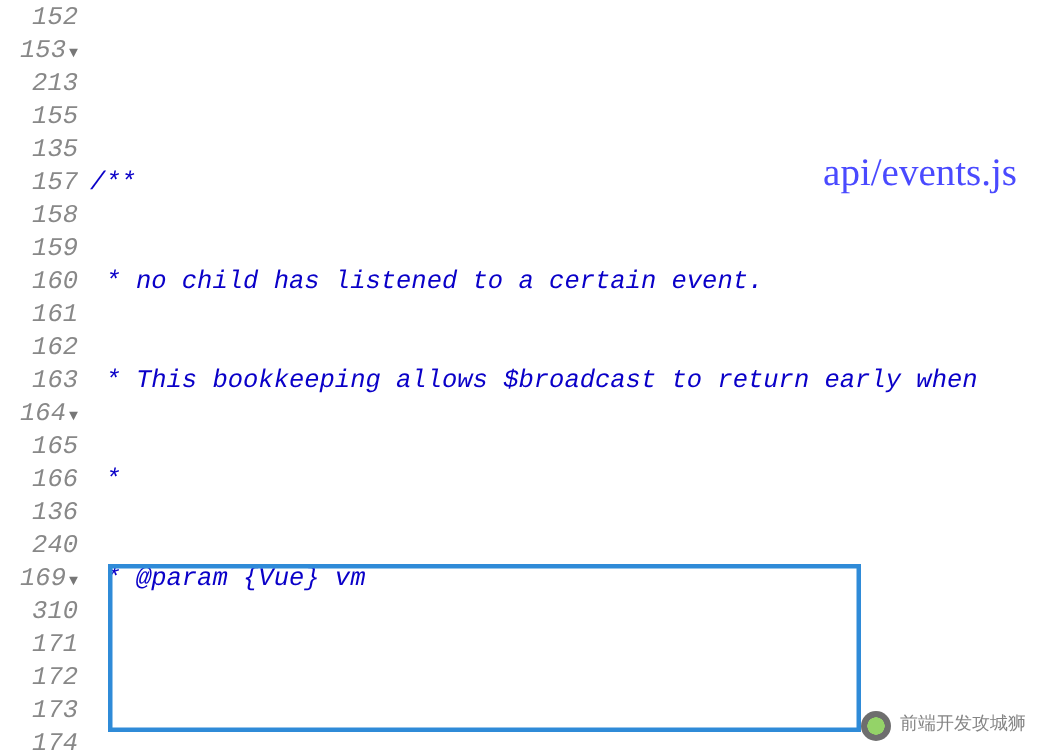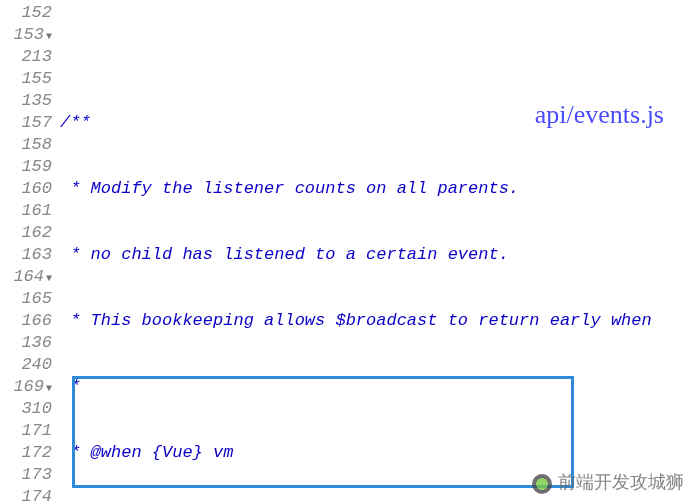--- a/index.html
+++ b/index.html
@@ -42,38 +42,38 @@
   }
   .code .row { height: 22px; }
   .c-comment { color: #0a00c8; font-style: italic; }
   .highlight-box {
     position: absolute;
     border: 3px solid #2f8bd8;
     pointer-events: none;
   }
   .file-label {
     position: absolute;
-    right: 34px;
+    right: 20px;
     top: 100px;
     font-family: "Comic Sans MS", cursive;
     font-size: 26px;
     color: #4a4aff;
     text-shadow: -1px -1px 0 #fff, 1px -1px 0 #fff, -1px 1px 0 #fff, 1px 1px 0 #fff;
     pointer-events:none;
   }
   .watermark {
     position: absolute;
     bottom: 10px;
     right: 14px;
     display: flex;
-    align-items: flex-end;
+    align-items: flex-start;
     gap: 6px;
     color: #666;
     font-family: sans-serif;
-    font-size: 18px;
+    font-size: 12px;
     opacity: 0.8;
   }
   .watermark .logo {
     width: 20px; height: 20px; border-radius: 50%;
     background: radial-gradient(circle at 50% 50%, #7ac943 40%, #4a4a4a 42%);
   }
 </style>
 </head>
 <body>
 
@@ -99,25 +99,24 @@
       <div class="ln fold">169</div>
       <div class="ln">310</div>
       <div class="ln">171</div>
       <div class="ln">172</div>
       <div class="ln">173</div>
       <div class="ln">174</div>
     </div>
   <div class="code">
     <div class="row"></div>
     <div class="row c-comment">/**</div>
-    <div class="row c-comment"> * Modify the listener counts on all parents.</div>
     <div class="row c-comment"> * no child has listened to a certain event.</div>
     <div class="row c-comment"> * This bookkeeping allows $broadcast to return early when</div>
     <div class="row c-comment"> *</div>
-    <div class="row c-comment"> * @when {Vue} vm</div>
+    <div class="row c-comment"> * @param {Vue} vm</div>
     
     
     
     
     
     
     
     
     
     

